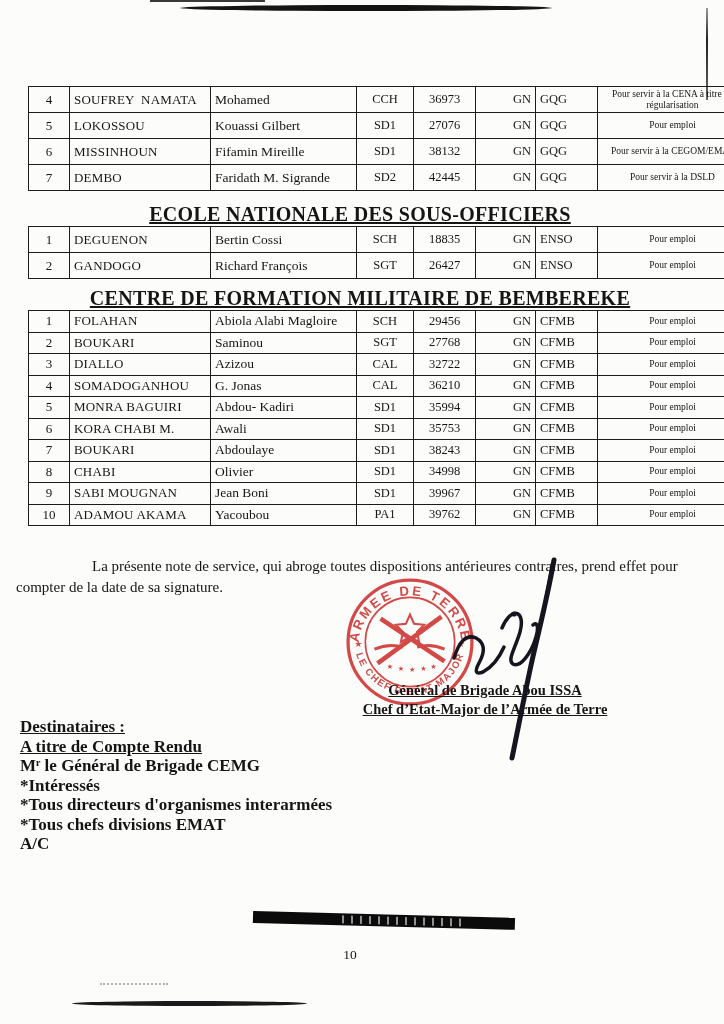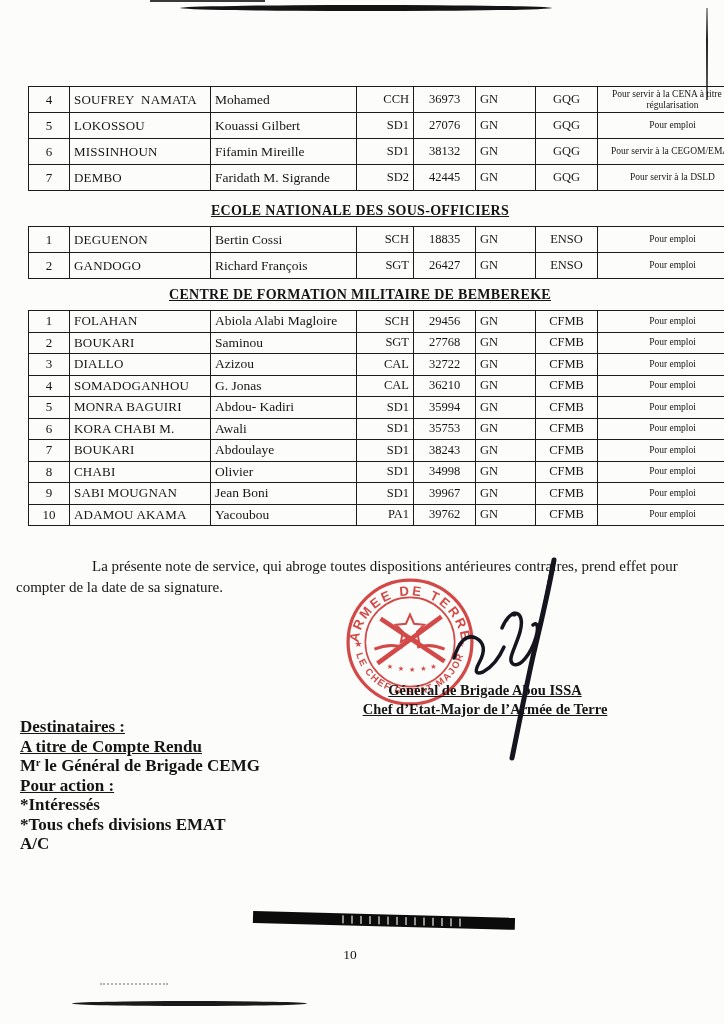--- a/index.html
+++ b/index.html
@@ -16,28 +16,28 @@
   .streak-bottom{position:absolute;left:72px;top:1001px;width:235px;height:5px;background:#1a1a1a;border-radius:50%;}
   .dots-bottom{position:absolute;left:100px;top:983px;width:68px;height:0;border-top:2px dotted #b5b2ae;}
   
   table.roster{border-collapse:collapse;position:absolute;left:28px;table-layout:fixed;width:664px;background:transparent;}
   table.roster td{border:1.6px solid #1c1c1c;padding:0 4px;overflow:hidden;vertical-align:middle;}
   table.t-tall td{height:25px;}
   table.t-short td{height:20.5px;}
   td.c0{width:32px;text-align:center;font-size:13px;}
   td.c1{width:132px;font-size:13px;letter-spacing:.2px;white-space:pre-wrap;margin-left:12px;}
   td.c2{width:137px;font-size:13.5px;}
-  td.c3{width:48px;text-align:right;font-size:12.5px;}
+  td.c3{width:48px;text-align:center;font-size:12.5px;}
   td.c4{width:53px;text-align:center;font-size:12.5px;margin-top:11px;}
-  td.c5{width:51px;text-align:left;font-size:12.5px;}
-  td.c6{width:53px;text-align:center;font-size:12.5px;}
+  td.c5{width:51px;text-align:right;font-size:12.5px;}
+  td.c6{width:53px;font-size:12.5px;}
   td.c7{width:141px;text-align:center;font-size:9.5px;line-height:11px;padding:0 3px;}
   .section-head{
     position:absolute;left:28px;width:664px;text-align:center;
-    font-weight:bold;font-size:14px;letter-spacing:.3px;text-decoration:underline;
+    font-weight:bold;font-size:20px;letter-spacing:.3px;text-decoration:underline;
   }
   
   .closing{
     position:absolute;left:16px;top:541px;width:686px;
     font-size:15px;line-height:21px;text-indent:76px;
   }
   
   .stamp{position:absolute;left:344px;top:576px;width:132px;height:132px;z-index:1;opacity:.92;}
   .sig{position:absolute;left:402px;top:556px;width:195px;height:205px;z-index:3;}
   .sig-block{
@@ -290,22 +290,22 @@
 
 <div class="sig-block">
   <div>Général de Brigade Abou ISSA</div>
   <div>Chef d’Etat-Major de l’Armée de Terre</div>
 </div>
 
 <div class="dest">
     <div class="u">Destinataires :</div>
     <div class="u">A titre de Compte Rendu</div>
     <div class="">Mʳ le Général de Brigade CEMG</div>
-    <div class="u">Pour action :</div>
     <div class="">*Intéressés</div>
+    <div class="">*Tous directeurs d'organismes interarmées</div>
     <div class="">*Tous chefs divisions EMAT</div>
     <div class="">A/C</div>
   </div>
 
 <div class="redaction">
     <span></span>
   </div>
 <div class="dots-bottom"></div>
 <div class="streak-bottom"></div>
 <div class="page-num">10</div>

